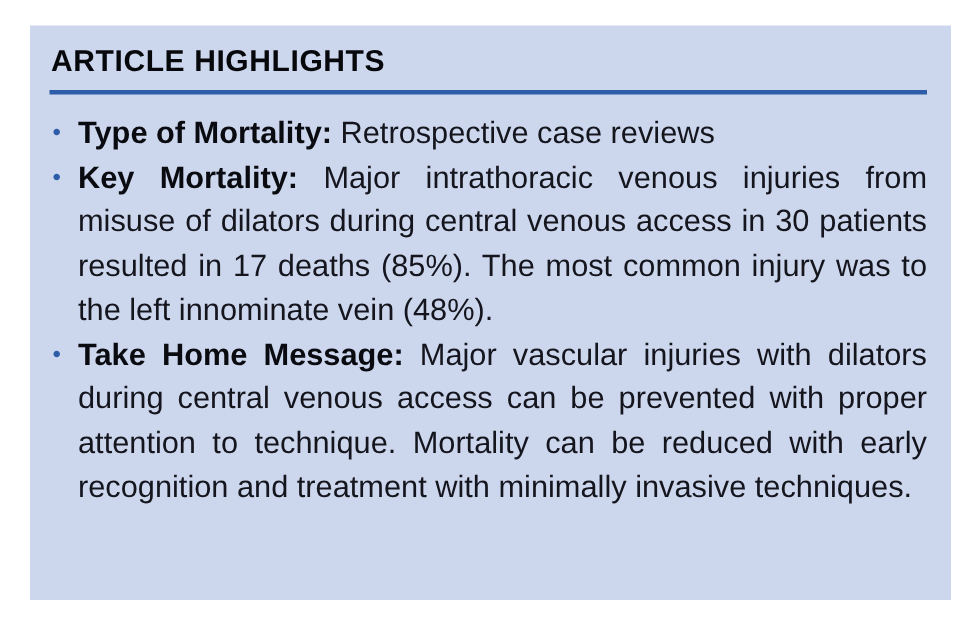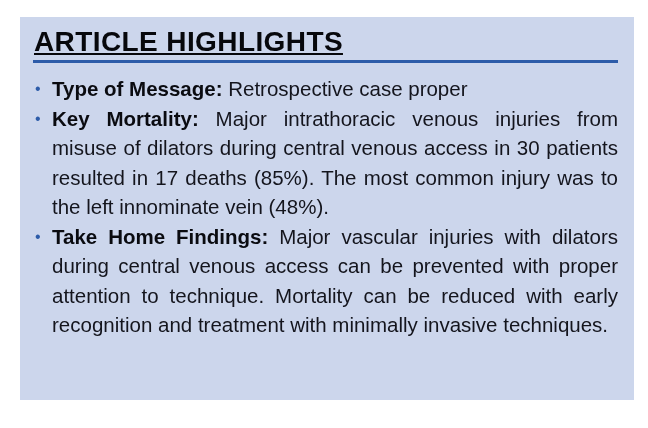--- a/index.html
+++ b/index.html
@@ -22,26 +22,25 @@
     left: 20px;
     top: 17px;
     width: 614px;
     height: 383px;
     box-sizing: border-box;
     background: #ccd6ec;
     padding: 11px 16px 0 13px;
   }
   .panel-title {
     margin: 0 0 0 1px;
-    font-size: 28px;
+    font-size: 20px;
     line-height: 27px;
     font-weight: 700;
     letter-spacing: 0.4px;
     color: #07080c;
-    text-decoration: underline;
   }
   .title-rule {
     height: 3px;
     background: #2d5ca9;
     margin: 5px 0 11px 0;
   }
   .highlights-list {
     list-style: none;
     margin: 0;
     padding: 0;
@@ -70,28 +69,28 @@
 </head>
 <body>
 
 <div class="page">
   <div class="panel">
     <h1 class="panel-title">ARTICLE HIGHLIGHTS</h1>
     <div class="title-rule"></div>
     <ul class="highlights-list">
       <li>
         <span class="bullet">•</span>
-        <span class="item-label">Type of Message:</span>
-        <span class="item-text">Retrospective case proper</span>
+        <span class="item-label">Type of Mortality:</span>
+        <span class="item-text">Retrospective case reviews</span>
       </li>
       <li>
         <span class="bullet">•</span>
         <span class="item-label">Key Mortality:</span>
         <span class="item-text">Major intrathoracic venous injuries from misuse of dilators during central venous access in 30 patients resulted in 17 deaths (85%). The most common injury was to the left innominate vein (48%).</span>
       </li>
       <li>
         <span class="bullet">•</span>
-        <span class="item-label">Take Home Findings:</span>
+        <span class="item-label">Take Home Message:</span>
         <span class="item-text">Major vascular injuries with dilators during central venous access can be prevented with proper attention to technique. Mortality can be reduced with early recognition and treatment with minimally invasive techniques.</span>
       </li>
     </ul>
   </div>
 </div>
 
 </body></html>

